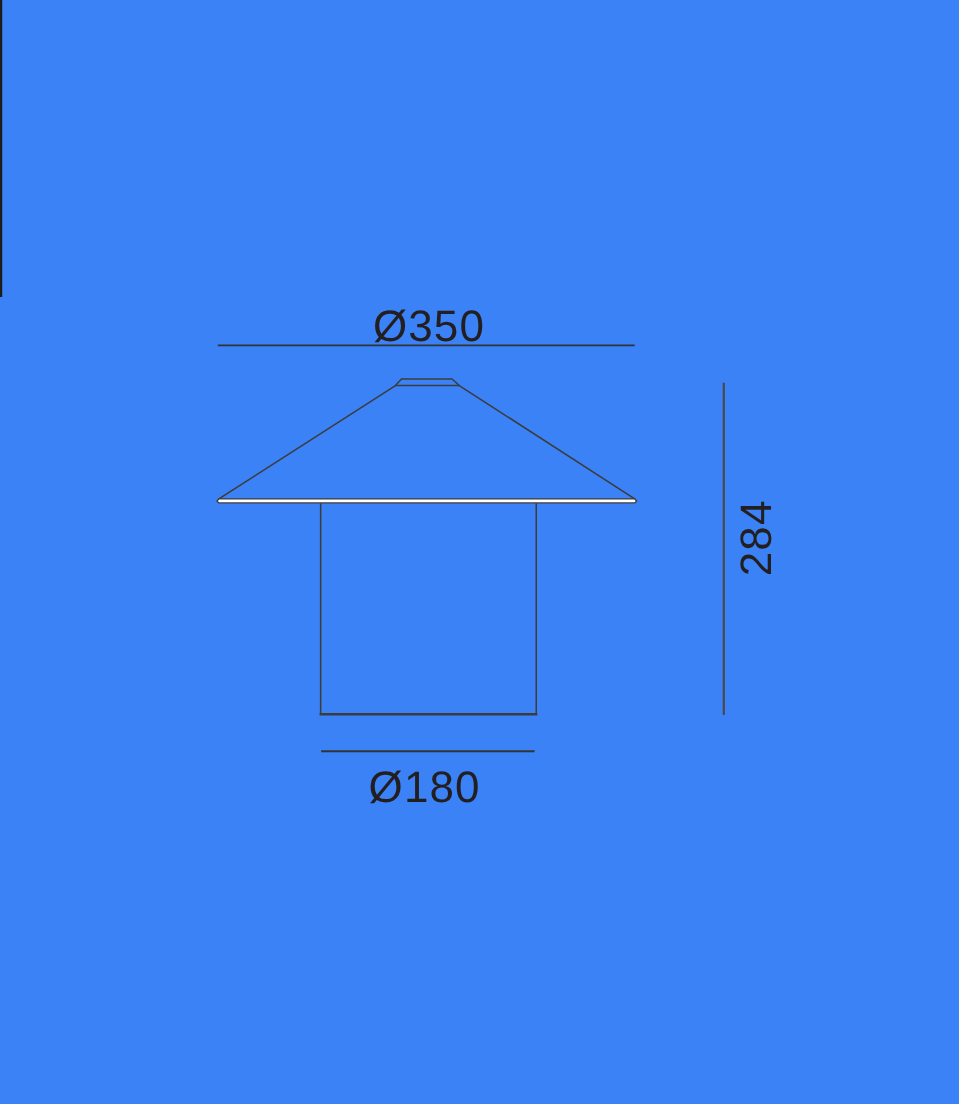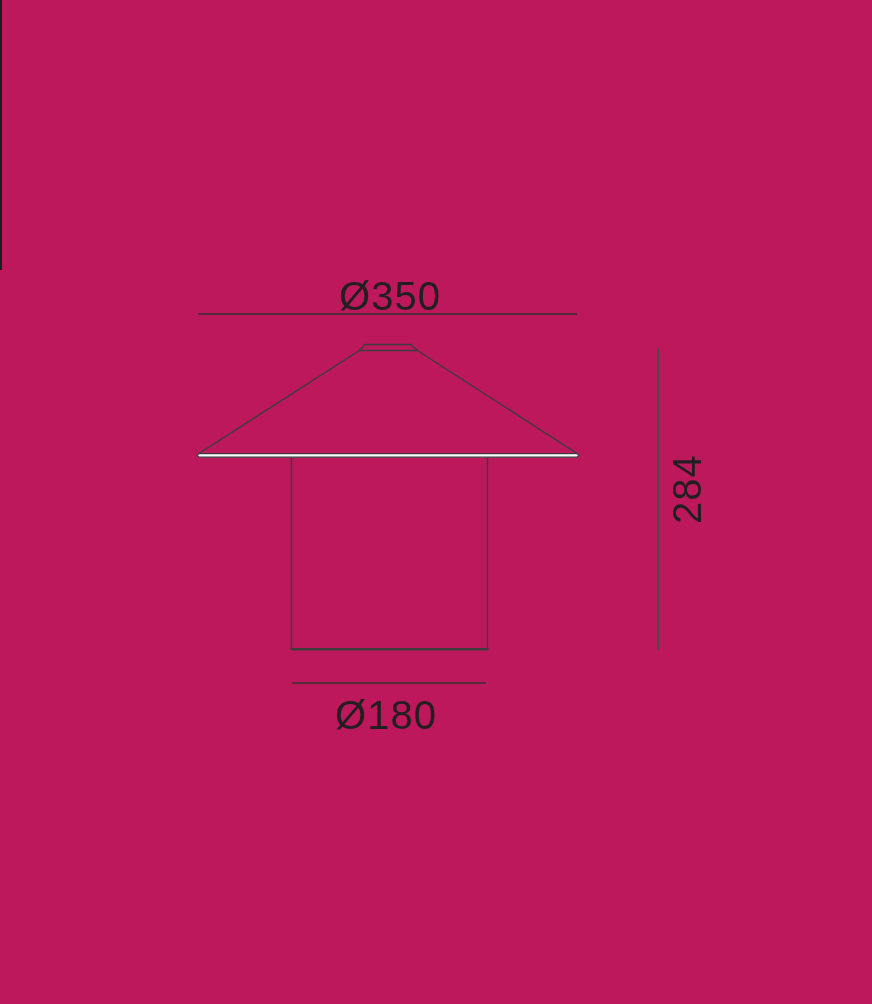--- a/index.html
+++ b/index.html
@@ -8,21 +8,21 @@
       background: #ffffff;
       width: 872px;
       height: 1004px;
       overflow: hidden;
       font-family: "Liberation Sans", sans-serif;
     }
     .canvas {
       position: relative;
       width: 872px;
       height: 1004px;
-      background: #be185d;
+      background: #3b82f6;
     }
     svg { display: block; }
     .outline {
       fill: none;
       stroke: #3c3c3c;
       stroke-width: 1.4;
       stroke-linejoin: round;
       stroke-linecap: round;
     }
     .rim {

